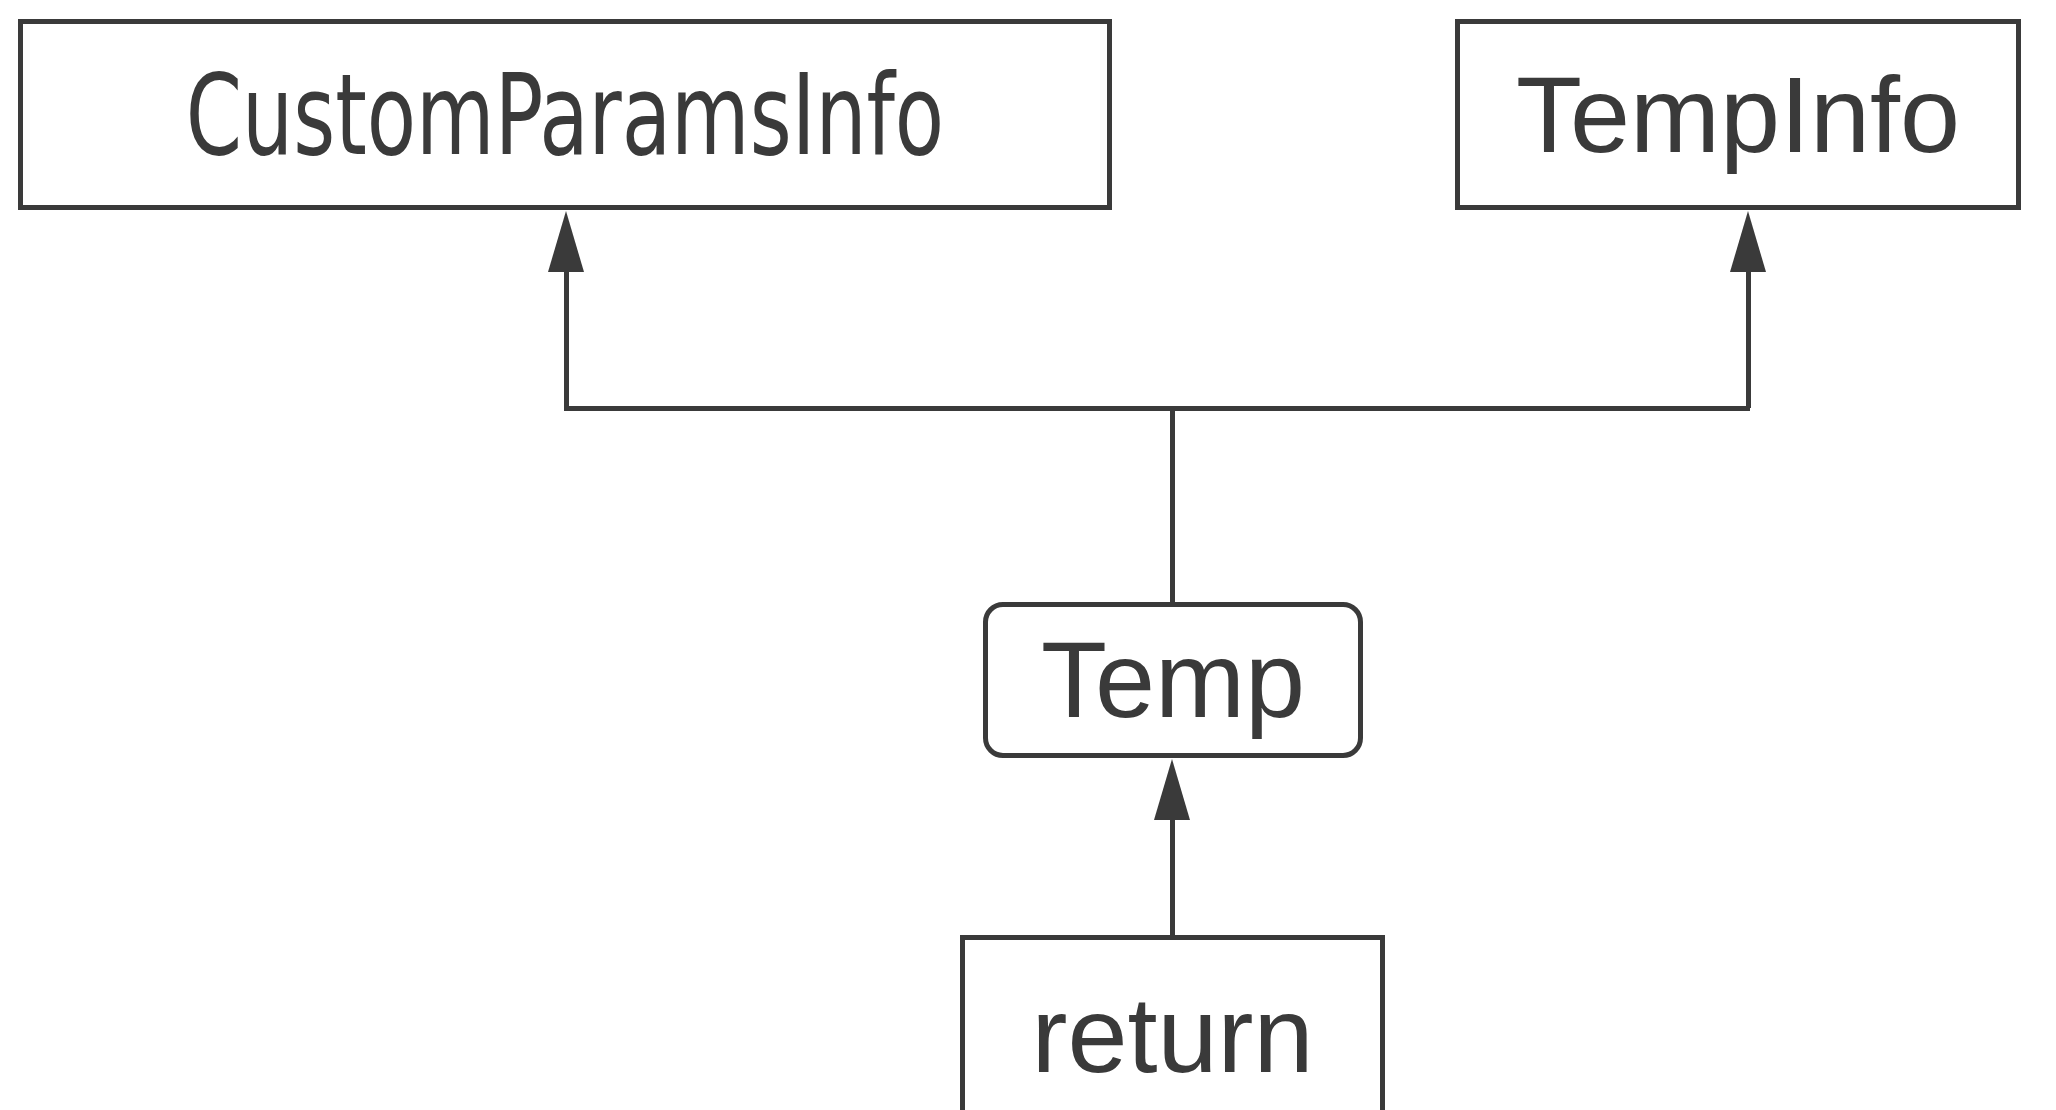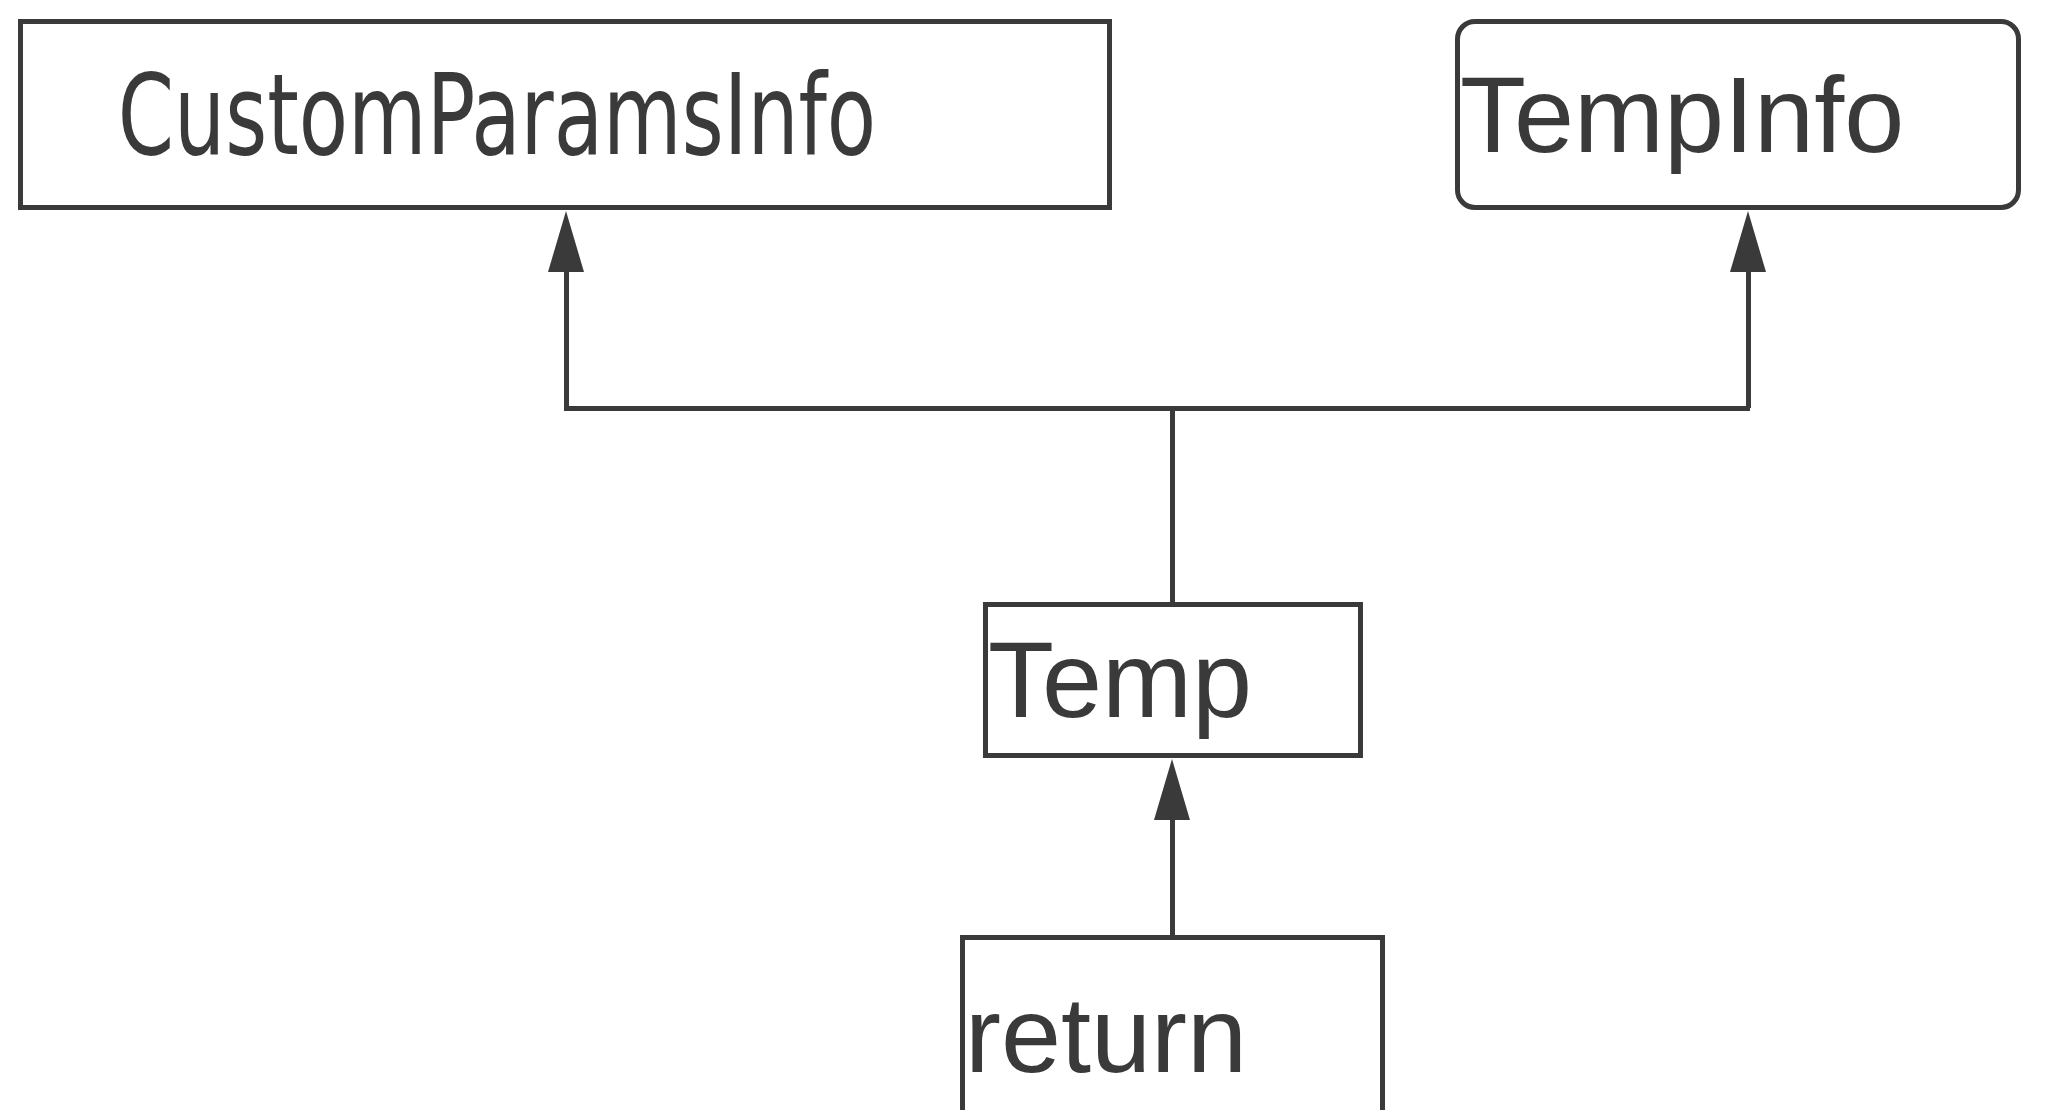--- a/index.html
+++ b/index.html
@@ -26,21 +26,21 @@
     height: 1110px;
     display: block;
   }
   .node-box {
     position: absolute;
     box-sizing: border-box;
     background: #ffffff;
     border: 5px solid #3a3a3a;
     display: flex;
     align-items: center;
-    justify-content: flex-start;
+    justify-content: center;
     overflow: hidden;
   }
   .node-label {
     color: #3a3a3a;
     font-family: "DejaVu Sans", sans-serif;
     font-weight: 400;
     line-height: 1;
     white-space: nowrap;
     display: block;
   }
@@ -52,22 +52,22 @@
     transform-origin: center center;
     letter-spacing: 0px;
   }
   .label-regular {
     font-family: "Liberation Sans", sans-serif;
     font-size: 108px;
     letter-spacing: 0px;
   }
   
   #node-customparamsinfo { left: 18px;  top: 19px;  width: 1094px; height: 191px; }
-  #node-tempinfo        { left: 1455px; top: 19px;  width: 566px;  height: 191px; border-radius: 20px; }
-  #node-temp            { left: 983px;  top: 602px; width: 380px;  height: 156px; }
+  #node-tempinfo        { left: 1455px; top: 19px;  width: 566px;  height: 191px; }
+  #node-temp            { left: 983px;  top: 602px; width: 380px;  height: 156px; border-radius: 20px; }
   #node-return          { left: 960px;  top: 935px; width: 425px;  height: 199px; }
 </style>
 </head>
 <body>
 
 <div id="canvas">
 
   <svg id="diagram-svg" viewBox="0 0 2056 1110">
     <g stroke="#3a3a3a" stroke-width="5" fill="none" shape-rendering="crispEdges">
 

